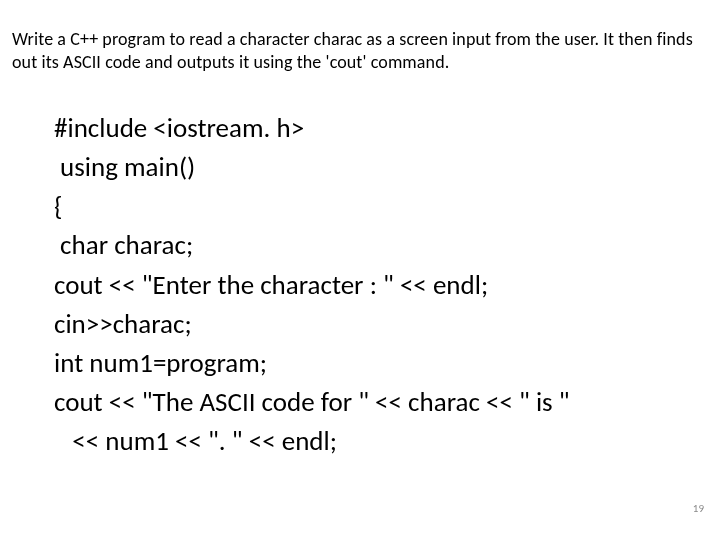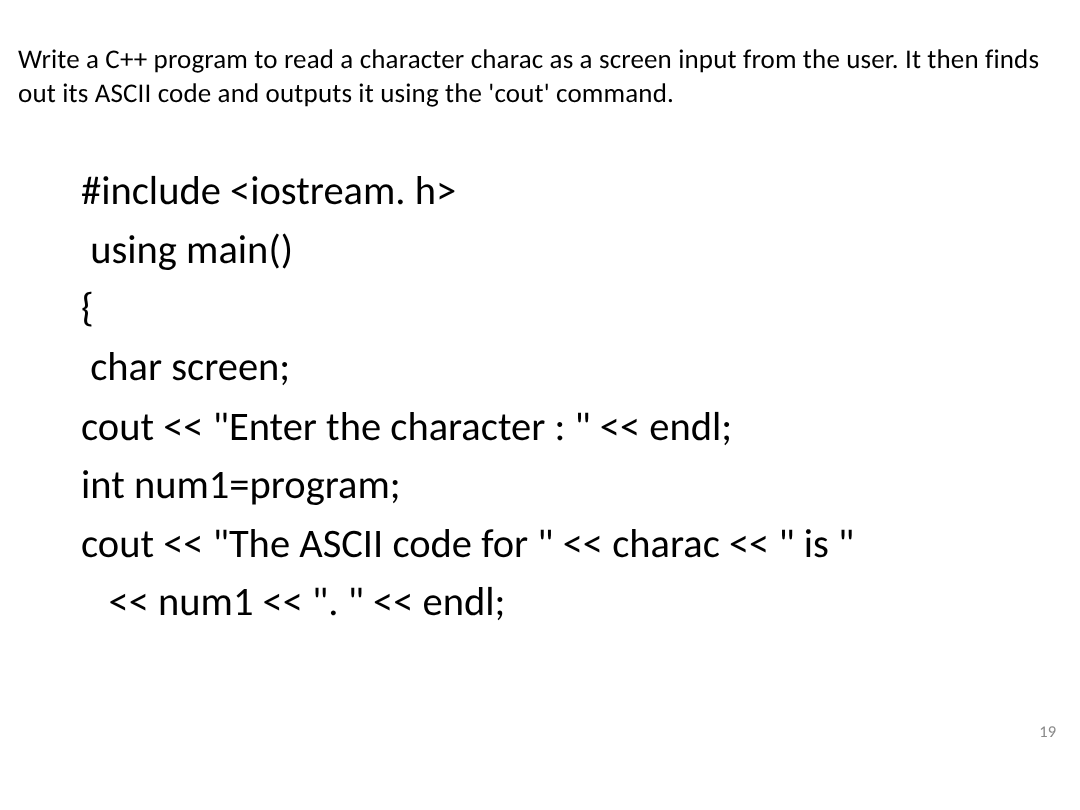--- a/index.html
+++ b/index.html
@@ -1,33 +1,34 @@
 <!DOCTYPE html>
 <html><head>
 <meta charset="utf-8">
 <style>
   * { margin: 0; padding: 0; box-sizing: border-box; }
   html, body { width: 720px; height: 540px; background: #fff; font-family: Calibri, Arial, sans-serif; color: #000; overflow: hidden; }
   .slide { width: 720px; height: 540px; position: relative; padding: 28px 12px 0 12px; }
   .prompt { font-size: 18px; line-height: 1.28; letter-spacing: 0.1px; text-align: left; }
   .code-block { margin: 34px 0 0 42px; font-size: 27px; line-height: 1.45; font-family: Calibri, Arial, sans-serif; }
   .code-line { white-space: pre; }
-  .page-num { position: absolute; right: 16px; bottom: 46px; font-size: 11px; color: #8a8a8a; }
+  .page-num { position: absolute; right: 16px; bottom: 25px; font-size: 11px; color: #8a8a8a; }
 </style>
 </head>
 <body>
 
 <div class="slide">
   <div class="prompt">Write a C++ program to read a character charac as a screen input from the user. It then finds out its ASCII code and outputs it using the 'cout' command.</div>
 
   <div class="code-block">
     <div class="code-line">#include &lt;iostream. h&gt;</div>
     <div class="code-line"> using main()</div>
     <div class="code-line">{</div>
-    <div class="code-line"> char screen;</div>
+    <div class="code-line"> char charac;</div>
     <div class="code-line">cout &lt;&lt; "Enter the character : " &lt;&lt; endl;</div>
+    <div class="code-line">cin&gt;&gt;charac;</div>
     <div class="code-line">int num1=program;</div>
     <div class="code-line">cout &lt;&lt; "The ASCII code for " &lt;&lt; charac &lt;&lt; " is "</div>
     <div class="code-line">   &lt;&lt; num1 &lt;&lt; ". " &lt;&lt; endl;</div>
   </div>
 
   <div class="page-num">19</div>
 </div>
 
 </body></html>

